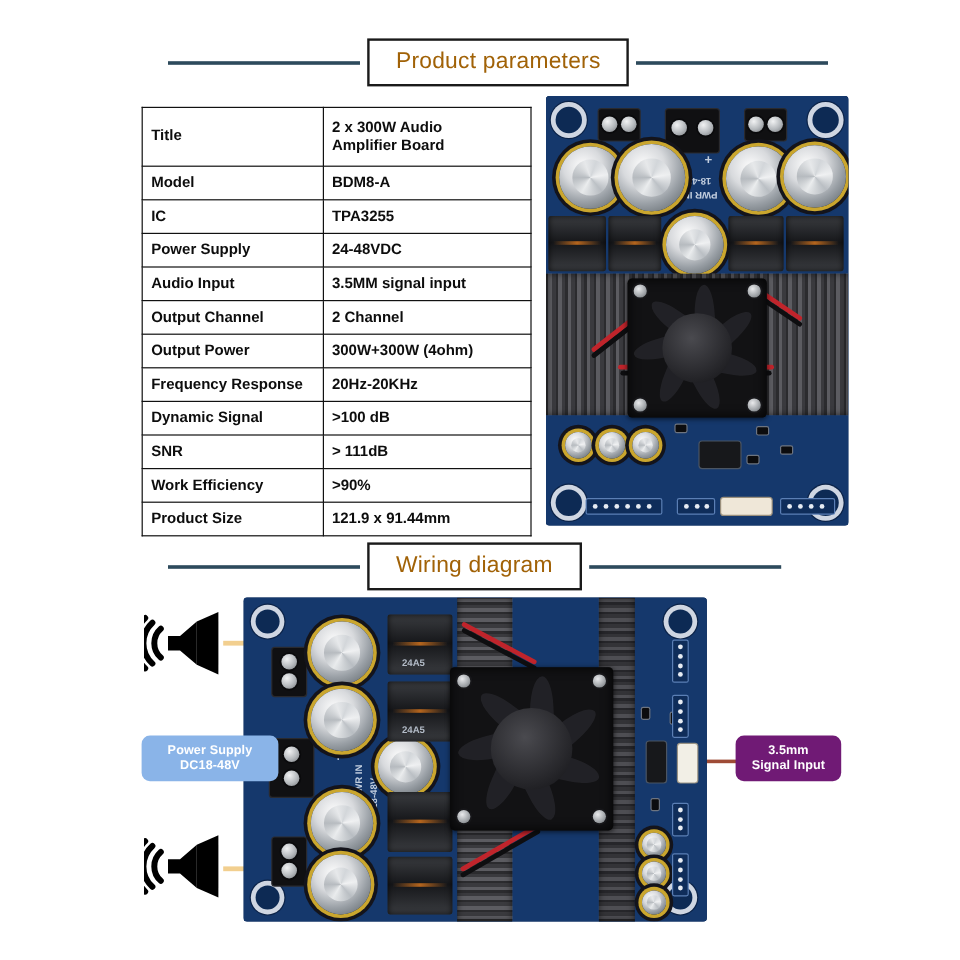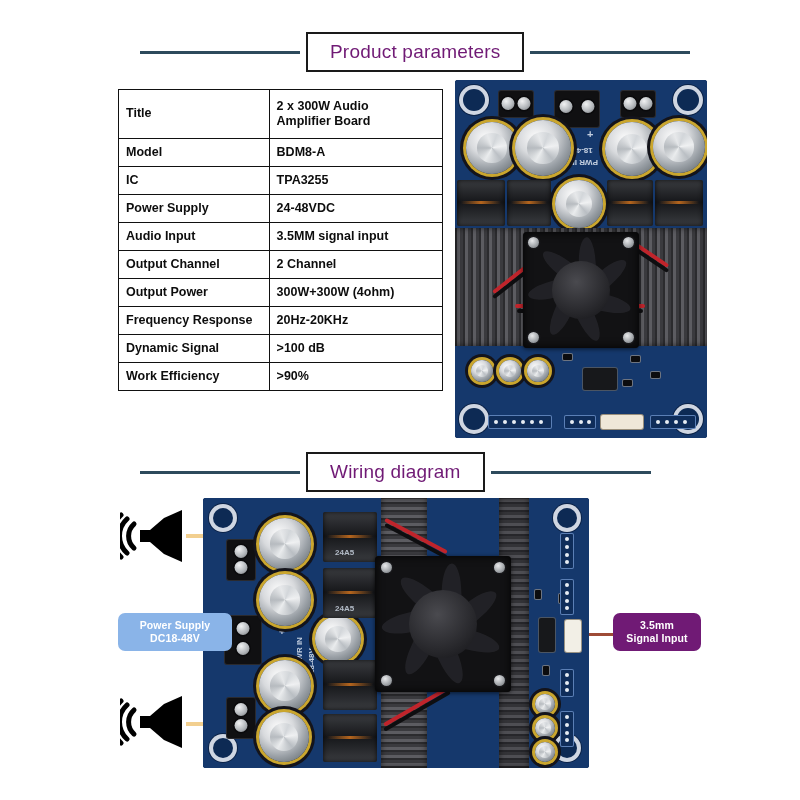--- a/index.html
+++ b/index.html
@@ -6,21 +6,21 @@
   body{width:800px;height:800px;position:relative;overflow:hidden;
        font-family:"Liberation Sans","DejaVu Sans",sans-serif;}
 
   
   .banner{position:absolute;display:flex;align-items:center;}
   .banner .rule{height:3px;background:#2d4a5c;}
   .banner .rule.left{width:160px;}
   .banner .rule.right{width:160px;}
   .banner .boxwrap{border:2.5px solid #1a1a1a;background:#fff;
         padding:7px 22px;margin:0 6px;z-index:3;}
-  .banner .boxwrap span{font-size:19px;color:#701a75;letter-spacing:.2px;
+  .banner .boxwrap span{font-size:19px;color:#a16207;letter-spacing:.2px;
         white-space:nowrap;font-weight:400;}
 
   #banner-product{left:140px;top:32px;}
   #banner-wiring{left:140px;top:452px;}
 
   
   #spec-table{position:absolute;left:118px;top:89px;width:325px;
       border-collapse:collapse;background:#fff;}
   #spec-table td{border:1.6px solid #111;padding:3px 7px;
       font-size:12.5px;font-weight:bold;color:#0d0d0d;line-height:1.22;
@@ -138,22 +138,30 @@
     </tr>
     <tr>
       <td class="k">Frequency Response</td>
       <td class="v">20Hz-20KHz</td>
     </tr>
     <tr>
       <td class="k">Dynamic Signal</td>
       <td class="v">&gt;100 dB</td>
     </tr>
     <tr>
+      <td class="k">SNR</td>
+      <td class="v">&gt; 111dB</td>
+    </tr>
+    <tr>
       <td class="k">Work Efficiency</td>
       <td class="v">&gt;90%</td>
+    </tr>
+    <tr>
+      <td class="k">Product Size</td>
+      <td class="v">121.9 x 91.44mm</td>
     </tr>
   </tbody>
 </table>
 
 <div class="board" id="board-top" style="left:455px;top:80px;width:252px;height:358px;">
   <div class="pcbtex"></div>
 
   <div class="hole" style="left:8px;top:9px;width:22px;height:22px;"></div>
   <div class="hole" style="right:8px;top:9px;width:22px;height:22px;"></div>
   <div class="hole" style="left:8px;bottom:8px;width:22px;height:22px;"></div>

